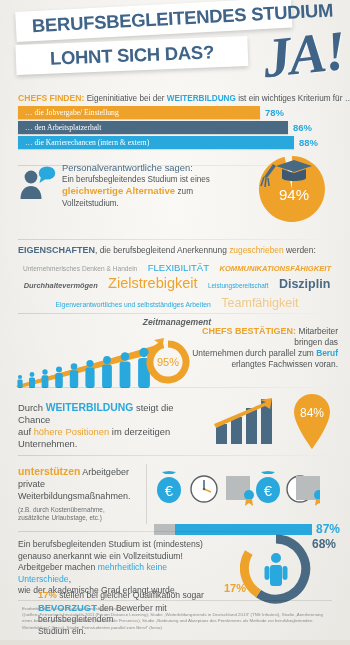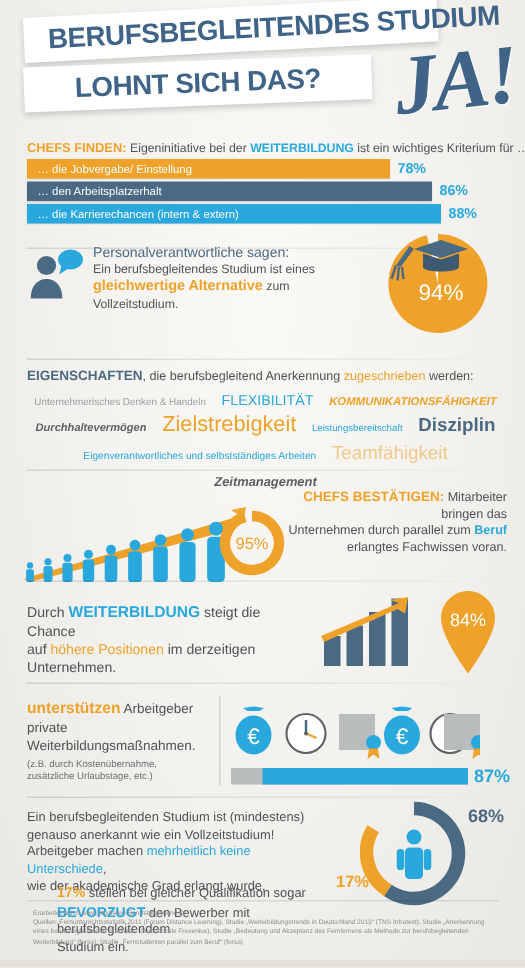--- a/index.html
+++ b/index.html
@@ -62,21 +62,21 @@
   }
   
   #bars{position:absolute;top:106px;left:18px;width:314px;}
   .bar-row{position:relative;height:13px;margin-bottom:2px;}
   .bar{
     position:absolute;left:0;top:0;height:13px;
     box-shadow:0 1px 1px rgba(0,0,0,0.12);
   }
   .bar-label{
     position:absolute;left:7px;top:0;height:28px;line-height:13px;
-    font-size:7.6px;color:#ffffff;white-space:nowrap;
+    font-size:7.6px;color:#ffffff;white-space:nowrap;font-family:Liberation Serif, serif;
   }
   .bar-val{
     position:absolute;top:0;height:13px;line-height:13px;
     font-size:9.5px;font-weight:bold;
   }
   
   #sec-personal{top:152px;height:72px;}
   #person-icon{position:absolute;left:18px;top:14px;}
   #personal-text{position:absolute;left:62px;top:10px;width:175px;line-height:11.5px;}
   #pie94{position:absolute;left:246px;top:2px;}
@@ -93,21 +93,21 @@
   #sec-chance{top:392px;height:62px;}
   #chance-text{position:absolute;left:18px;top:10px;width:190px;line-height:12px;}
   #growbars{position:absolute;left:214px;top:4px;}
   #pin84{position:absolute;left:290px;top:0px;}
   
   #sec-support{top:460px;height:70px;}
   #support-text{position:absolute;left:18px;top:6px;width:122px;line-height:12px;}
   #support-note{position:absolute;left:18px;top:46px;width:122px;line-height:8px;font-size:6.4px;color:#6b6f71;}
   #vline{position:absolute;left:146px;top:4px;width:1px;height:60px;background:rgba(0,0,0,0.12);}
   #support-icons{position:absolute;left:154px;top:6px;}
-  #prog87{position:absolute;left:154px;top:52px;width:158px;height:11px;}
+  #prog87{position:absolute;left:154px;top:64px;width:158px;height:11px;}
   
   #sec-reco{top:535px;height:68px;}
   #reco-text{position:absolute;left:18px;top:4px;width:200px;line-height:11.5px;}
   #reco-text2{position:absolute;left:18px;top:54px;width:200px;line-height:11.5px;margin-left:20px;}
   #donut68{position:absolute;left:240px;top:-2px;}
   #lbl68{position:absolute;left:312px;top:2px;font-size:12px;font-weight:bold;color:#4a6a84;}
   #lbl17{position:absolute;left:224px;top:47px;font-size:11px;font-weight:bold;color:#eea22a;}
   
   #footer{
     position:absolute;left:22px;top:606px;width:306px;

